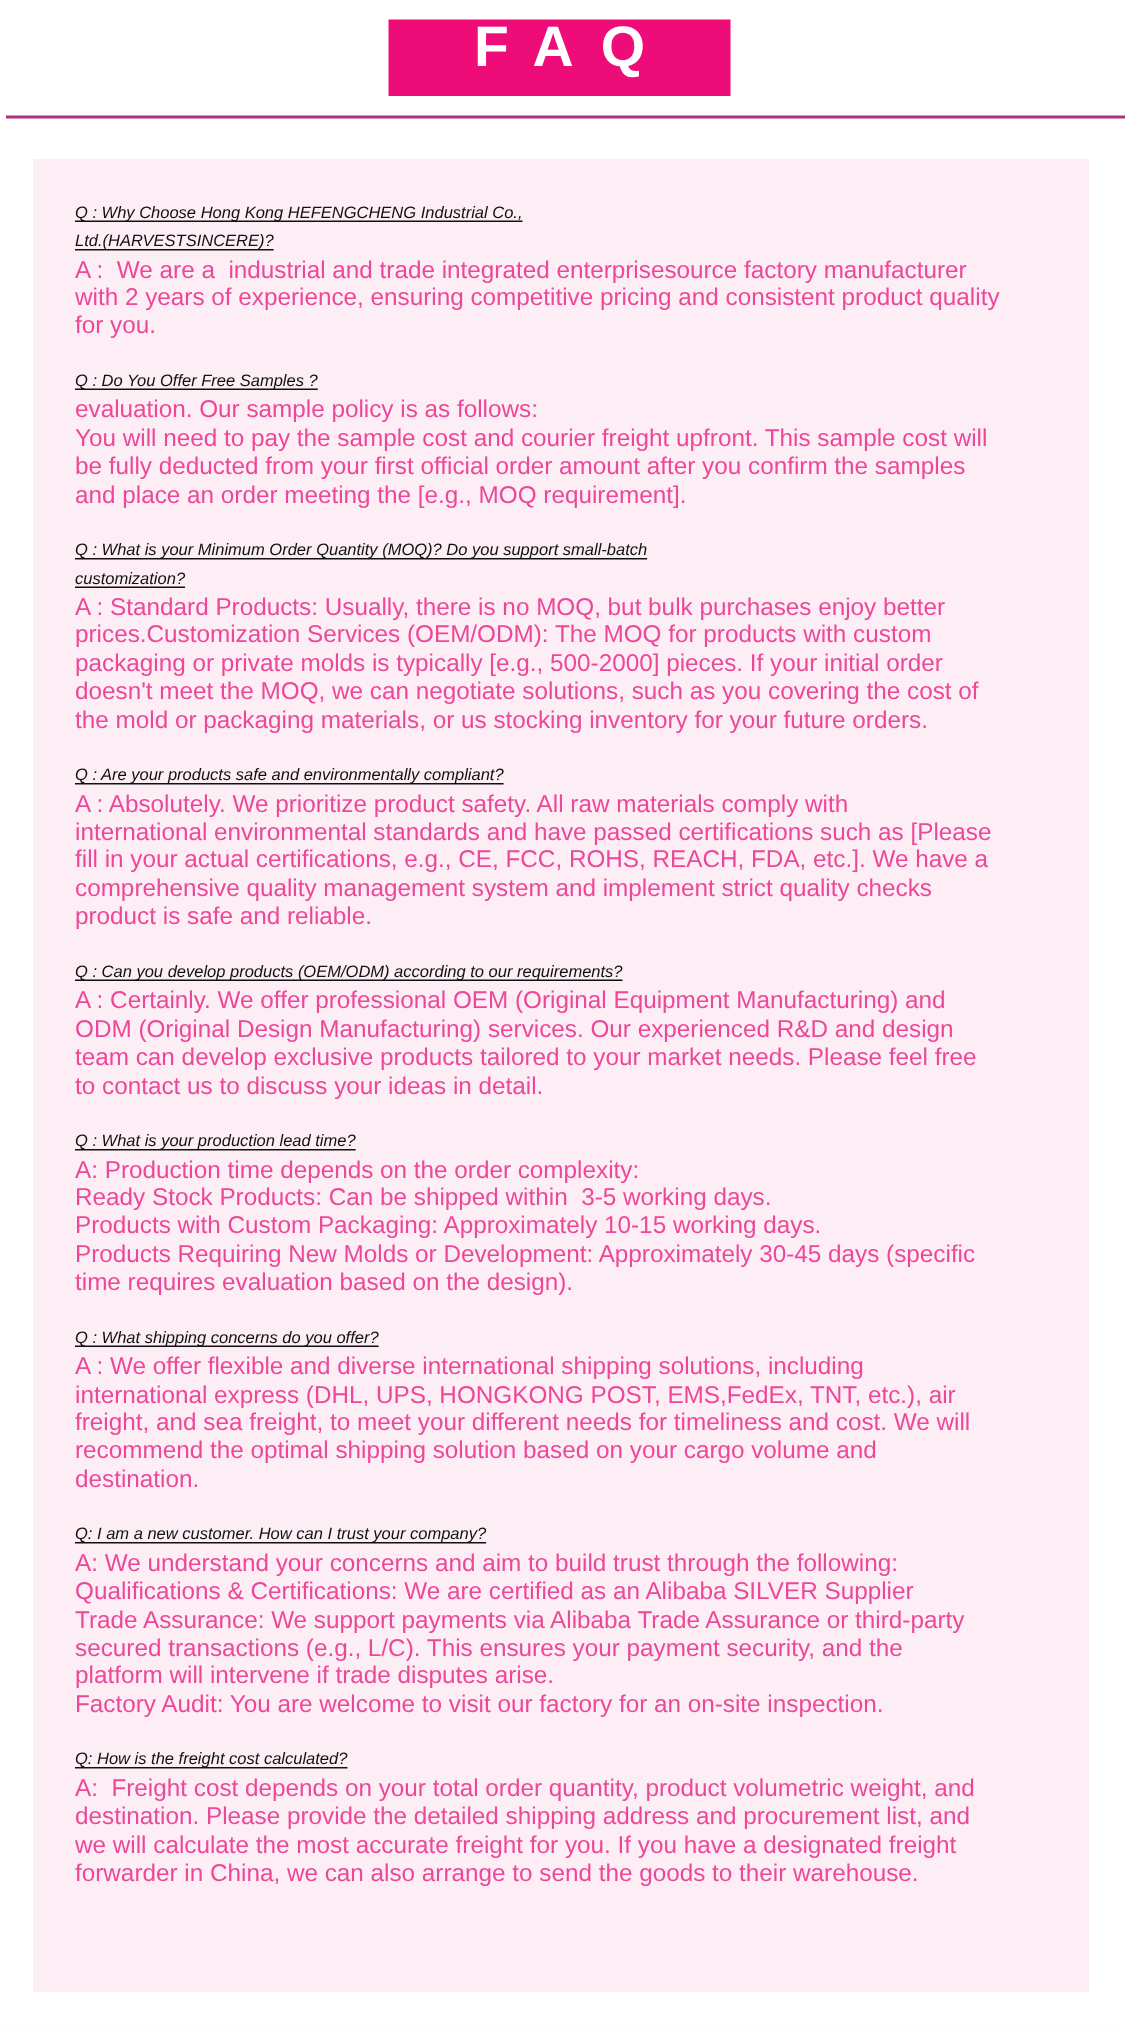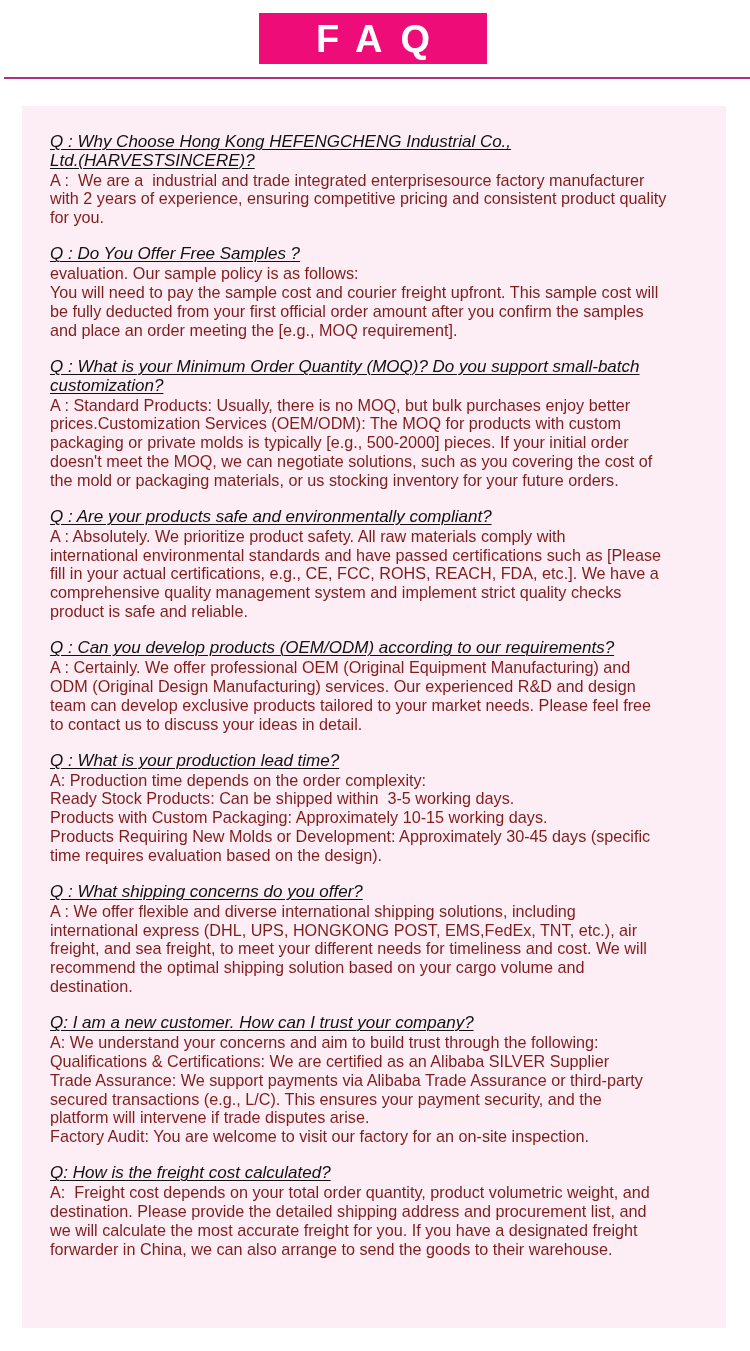--- a/index.html
+++ b/index.html
@@ -1,28 +1,28 @@
 <!DOCTYPE html>
 <html><head>
 <meta charset="utf-8">
 <style>
   html, body { margin: 0; padding: 0; background: #ffffff; }
   body { width: 750px; height: 1351px; position: relative; overflow: hidden;
          font-family: "Liberation Sans", sans-serif; color: #111; }
   .faq-banner { position: absolute; left: 259px; top: 13px; width: 228px; height: 51px;
-                background: #ee0c78; display: flex; align-items: center; justify-content: center; }
+                background: #ee0c78; display: flex; align-items: flex-start; justify-content: center; }
   .faq-banner-text { color: #ffffff; font-family: "Liberation Sans", sans-serif; font-weight: bold;
                      font-size: 38px; letter-spacing: 18px; margin-left: 18px; line-height: 1; }
   .divider { position: absolute; left: 4px; right: 0; top: 77px; height: 2px; background: #b0307e; }
   .panel { position: absolute; left: 22px; top: 106px; width: 704px; height: 1222px; background: #fdeef5; }
   .faq-list { position: absolute; left: 50px; top: 133px; width: 660px; }
   .faq-item { margin-bottom: 18.5px; }
-  .question { font-style: italic; font-size: 17px; line-height: 18.8px; text-decoration: underline;
+  .question { font-style: italic; font-size: 11px; line-height: 18.8px; text-decoration: underline;
               text-decoration-thickness: 1px; text-underline-offset: 2px; color: #111; }
-  .answer-line { font-size: 16.2px; line-height: 18.8px; color: #7f1d1d; white-space: pre-wrap; }
+  .answer-line { font-size: 16.2px; line-height: 18.8px; color: #ec4899; white-space: pre-wrap; }
 </style>
 </head>
 <body>
 
 <div class="faq-banner">
   <span class="faq-banner-text">FAQ</span>
 </div>
 <div class="divider"></div>
 <div class="panel"></div>
 

